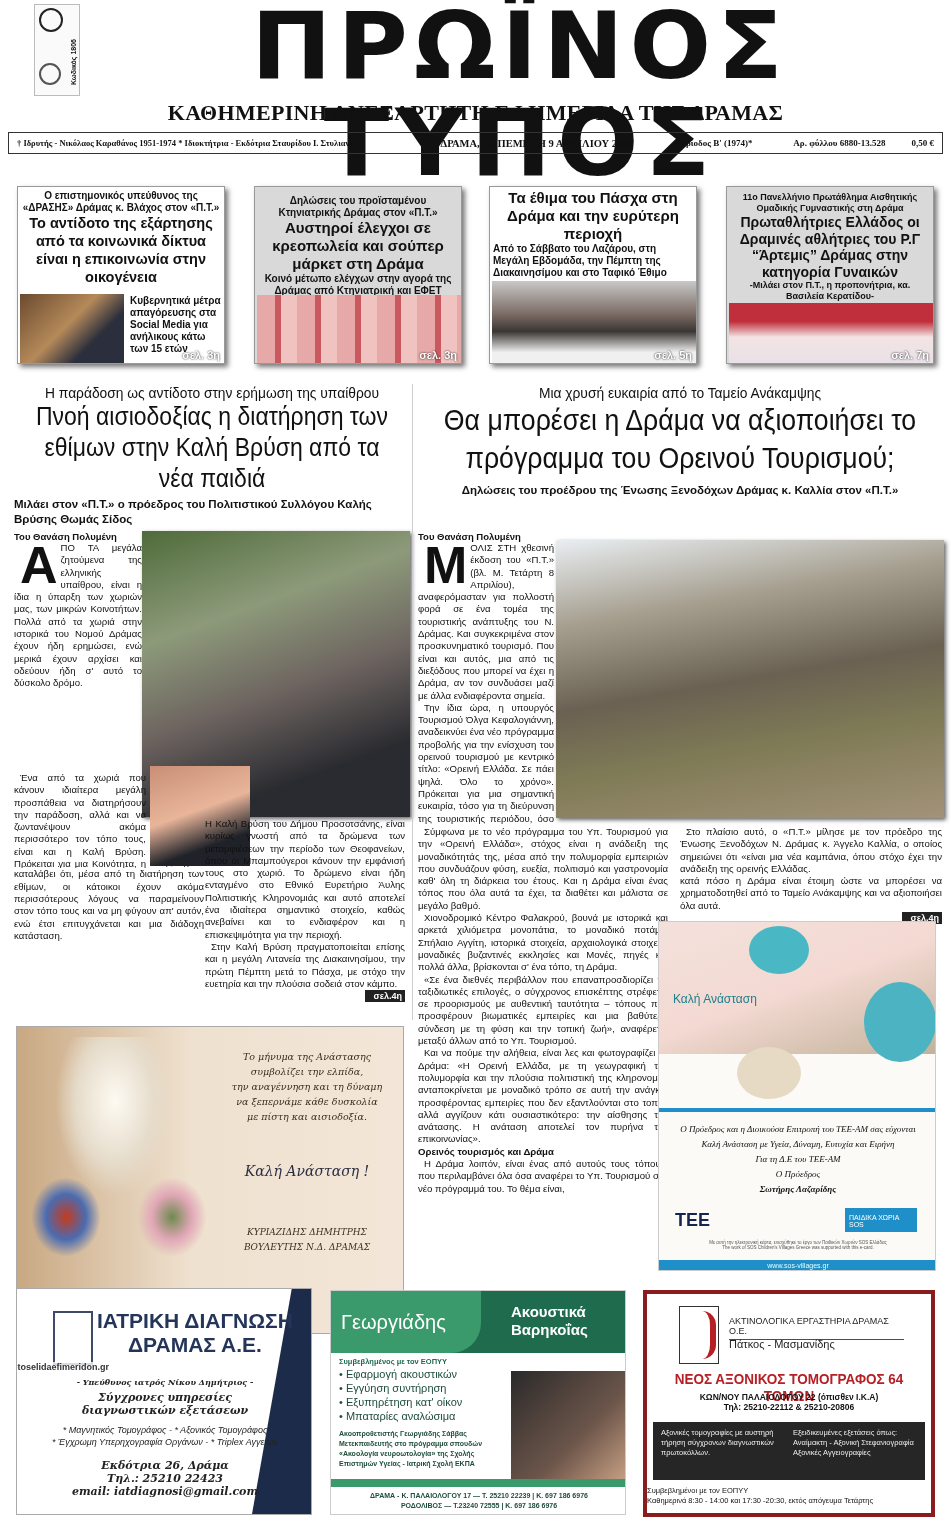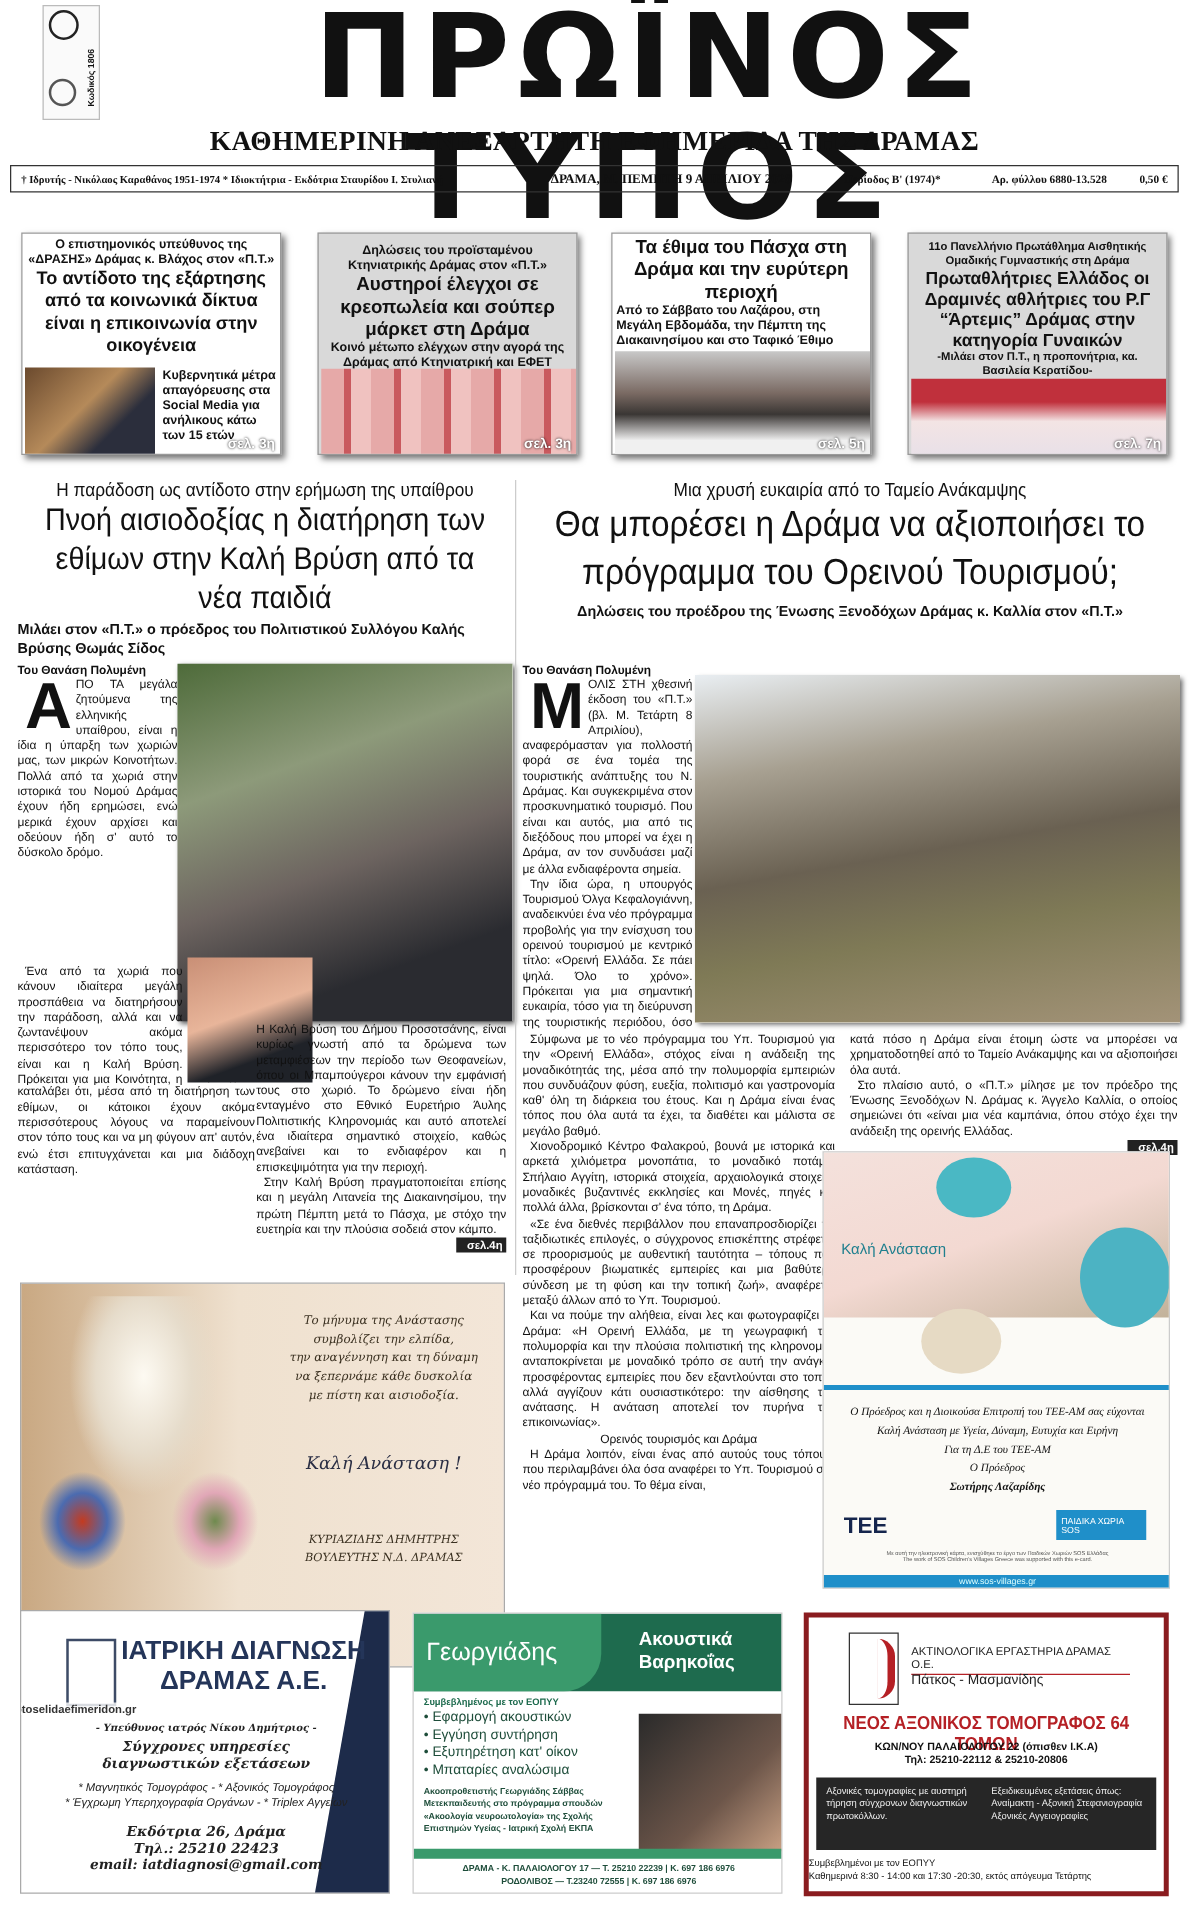--- a/index.html
+++ b/index.html
@@ -122,26 +122,26 @@
     <span class="dropcap">Μ</span>
     <p style="text-indent:0">ΟΛΙΣ ΣΤΗ χθεσινή έκδοση του «Π.Τ.» (βλ. Μ. Τετάρτη 8 Απριλίου), αναφερόμασταν για πολλοστή φορά σε ένα τομέα της τουριστικής ανάπτυξης του Ν. Δράμας. Και συγκεκριμένα στον προσκυνηματικό τουρισμό. Που είναι και αυτός, μια από τις διεξόδους που μπορεί να έχει η Δράμα, αν τον συνδυάσει μαζί με άλλα ενδιαφέροντα σημεία.</p>
     <p>Την ίδια ώρα, η υπουργός Τουρισμού Όλγα Κεφαλογιάννη, αναδεικνύει ένα νέο πρόγραμμα προβολής για την ενίσχυση του ορεινού τουρισμού με κεντρικό τίτλο: «Ορεινή Ελλάδα. Σε πάει ψηλά. Όλο το χρόνο». Πρόκειται για μια σημαντική ευκαιρία, τόσο για τη διεύρυνση της τουριστικής περιόδου, όσο και για την ενίσχυση των τοπικών κοινωνιών. Ιδιαίτερα δε σε περιοχές όπως η Δράμα, η οποία δεν είναι παραθαλάσσια περιοχή και διαθέτει μόνο ιστορικά σημεία, μεγάλα και υπέροχα δάση, μονοπάτια, βουνά.</p>
   </div>
 </div>
 <div class="abs body" style="left:418px;top:826px;width:250px;height:450px;overflow:hidden">
   <p>Σύμφωνα με το νέο πρόγραμμα του Υπ. Τουρισμού για την «Ορεινή Ελλάδα», στόχος είναι η ανάδειξη της μοναδικότητάς της, μέσα από την πολυμορφία εμπειριών που συνδυάζουν φύση, ευεξία, πολιτισμό και γαστρονομία καθ' όλη τη διάρκεια του έτους. Και η Δράμα είναι ένας τόπος που όλα αυτά τα έχει, τα διαθέτει και μάλιστα σε μεγάλο βαθμό.</p>
   <p>Χιονοδρομικό Κέντρο Φαλακρού, βουνά με ιστορικά και αρκετά χιλιόμετρα μονοπάτια, το μοναδικό ποτάμιο Σπήλαιο Αγγίτη, ιστορικά στοιχεία, αρχαιολογικά στοιχεία, μοναδικές βυζαντινές εκκλησίες και Μονές, πηγές και πολλά άλλα, βρίσκονται σ' ένα τόπο, τη Δράμα.</p>
   <p>«Σε ένα διεθνές περιβάλλον που επαναπροσδιορίζει τις ταξιδιωτικές επιλογές, ο σύγχρονος επισκέπτης στρέφεται σε προορισμούς με αυθεντική ταυτότητα – τόπους που προσφέρουν βιωματικές εμπειρίες και μια βαθύτερη σύνδεση με τη φύση και την τοπική ζωή», αναφέρεται μεταξύ άλλων από το Υπ. Τουρισμού.</p>
   <p>Και να πούμε την αλήθεια, είναι λες και φωτογραφίζει τη Δράμα: «Η Ορεινή Ελλάδα, με τη γεωγραφική της πολυμορφία και την πλούσια πολιτιστική της κληρονομιά, ανταποκρίνεται με μοναδικό τρόπο σε αυτή την ανάγκη, προσφέροντας εμπειρίες που δεν εξαντλούνται στο τοπίο, αλλά αγγίζουν κάτι ουσιαστικότερο: την αίσθησης της ανάτασης. Η ανάταση αποτελεί τον πυρήνα της επικοινωνίας».</p>
-  <div style="text-align:center;font-weight:normal;text-indent:0">Ορεινός τουρισμός και Δράμα</div>
+  <div style="text-align:left;font-weight:bold;text-indent:0">Ορεινός τουρισμός και Δράμα</div>
   <p>Η Δράμα λοιπόν, είναι ένας από αυτούς τους τόπους, που περιλαμβάνει όλα όσα αναφέρει το Υπ. Τουρισμού στο νέο πρόγραμμά του. Το θέμα είναι,</p>
 </div>
 <div class="abs body" style="left:680px;top:826px;width:262px">
+  <p>Στο πλαίσιο αυτό, ο «Π.Τ.» μίλησε με τον πρόεδρο της Ένωσης Ξενοδόχων Ν. Δράμας κ. Άγγελο Καλλία, ο οποίος σημειώνει ότι «είναι μια νέα καμπάνια, όπου στόχο έχει την ανάδειξη της ορεινής Ελλάδας.</p>
   <p style="text-indent:0">κατά πόσο η Δράμα είναι έτοιμη ώστε να μπορέσει να χρηματοδοτηθεί από το Ταμείο Ανάκαμψης και να αξιοποιήσει όλα αυτά.</p>
-  <p>Στο πλαίσιο αυτό, ο «Π.Τ.» μίλησε με τον πρόεδρο της Ένωσης Ξενοδόχων Ν. Δράμας κ. Άγγελο Καλλία, ο οποίος σημειώνει ότι «είναι μια νέα καμπάνια, όπου στόχο έχει την ανάδειξη της ορεινής Ελλάδας.</p>
   <span class="pgtag">σελ.4η</span>
 </div>
 
 <div class="ad" style="left:16px;top:1026px;width:388px;height:308px;border:1px solid #aaa;background:linear-gradient(90deg,#c9a882 0,#efe1cf 45%,#f3e6d8 100%)">
   <div style="position:absolute;left:38px;top:10px;width:120px;height:160px;background:radial-gradient(ellipse at 50% 40%,#fdfaf2 0,#e6dccb 45%,transparent 70%)"></div>
   <div style="position:absolute;left:14px;top:150px;width:70px;height:80px;background:radial-gradient(ellipse,#c33b20 0,#4b6bb0 40%,transparent 70%)"></div>
   <div style="position:absolute;left:120px;top:150px;width:70px;height:80px;background:radial-gradient(ellipse,#6f8a4e 0,#e1a7b7 40%,transparent 70%)"></div>
   <div style="position:absolute;left:200px;top:22px;width:180px;text-align:center;font-family:'DejaVu Serif',serif;font-style:italic;font-size:9.5px;line-height:15px;color:#3a3020">
     <div>Το μήνυμα της Ανάστασης</div>
     <div>συμβολίζει την ελπίδα,</div>

